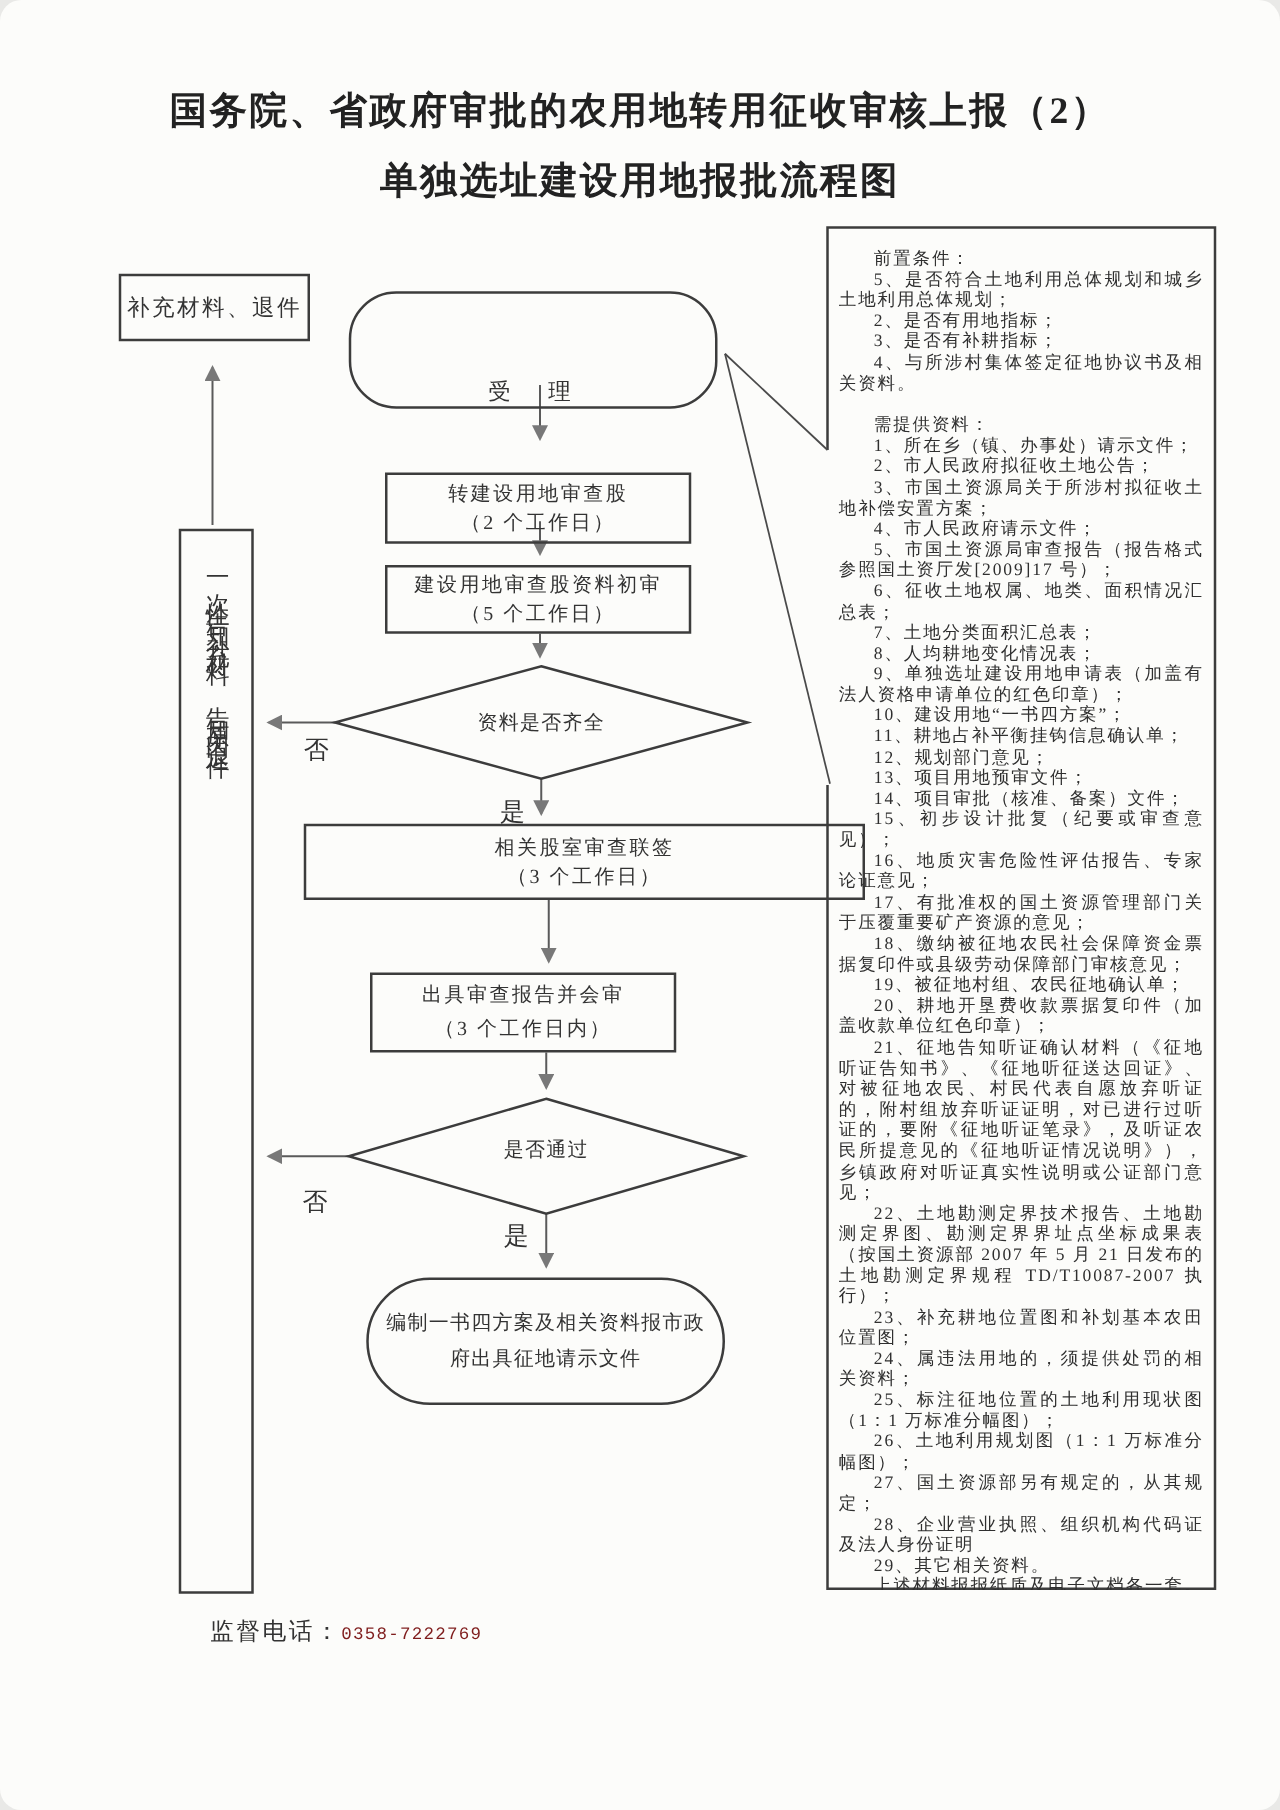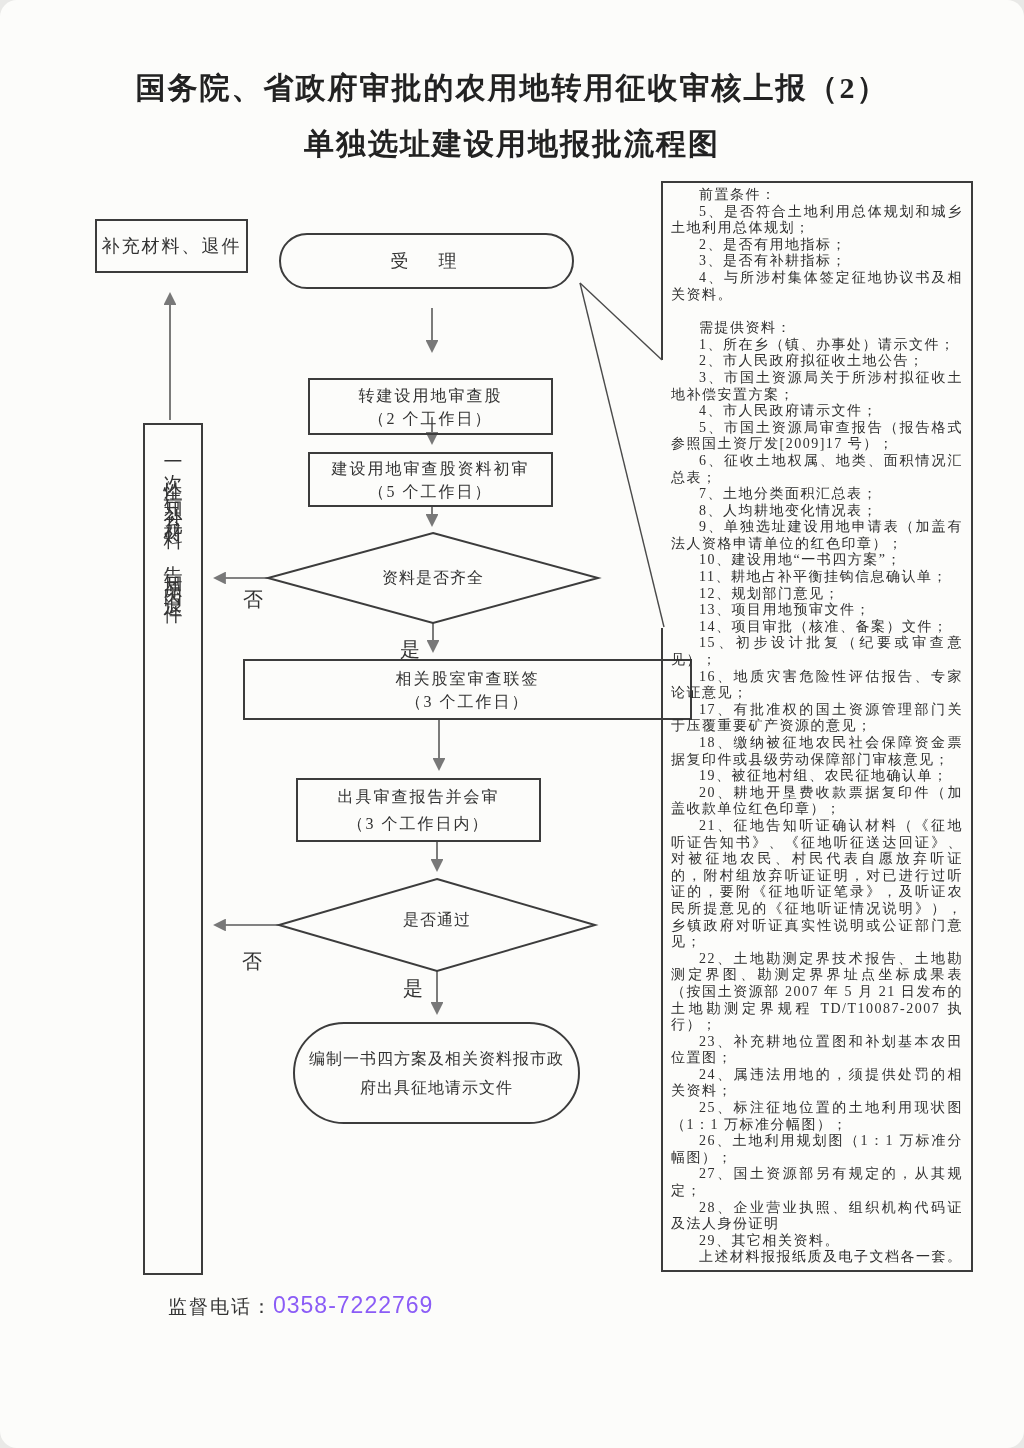--- a/index.html
+++ b/index.html
@@ -15,21 +15,21 @@
   #title1{top:68px;}
   #title2{top:124px;}
 
   .node{
     position:absolute;box-sizing:border-box;border:2px solid #3c3c3c;
     display:flex;flex-direction:column;align-items:center;justify-content:center;
     text-align:center;color:#333;background:transparent;
   }
   .node .l{display:block;font-size:16px;letter-spacing:2px;line-height:23px;}
   #return-box{left:95px;top:219px;width:153px;height:54px;font-size:18px;letter-spacing:1px;font-family:Liberation Serif, serif;}
-  #accept-oval{left:279px;top:233px;width:295px;height:56px;border-radius:38px;font-size:18px;letter-spacing:6px;}
+  #accept-oval{left:279px;top:233px;width:295px;height:94px;border-radius:38px;font-size:18px;letter-spacing:6px;justify-content:flex-end;}
   #step1-box{left:308px;top:378px;width:245px;height:57px;}
   #step2-box{left:308px;top:452px;width:245px;height:55px;}
   #step3-box{left:243px;top:659px;width:449px;height:61px;}
   #step4-box{left:296px;top:778px;width:245px;height:64px;}
   #step4-box .l{line-height:27px;}
   #final-oval{left:293px;top:1022px;width:287px;height:102px;border-radius:51px;}
   #final-oval .l{line-height:29px;font-size:16px;letter-spacing:1px;}
 
   #notice-box{left:143px;top:423px;width:60px;height:852px;justify-content:flex-start;}
   #notice-box .vtext{
@@ -41,30 +41,30 @@
   #decision1-label{left:333px;top:568px;width:200px;}
   #decision2-label{left:337px;top:910px;width:200px;}
   .yn{position:absolute;font-size:20px;color:#333;}
   #no1{left:243px;top:586px;}
   #yes1{left:400px;top:636px;}
   #no2{left:242px;top:948px;}
   #yes2{left:403px;top:975px;}
 
   #panel{
     position:absolute;left:663px;top:181px;width:310px;height:1091px;
-    box-sizing:border-box;padding:6px 10px 6px 8px;overflow:hidden;
+    box-sizing:border-box;padding:19px 10px 6px 8px;overflow:hidden;
   }
   #panel .p{
     font-size:14px;line-height:16.6px;letter-spacing:1.5px;
     text-indent:2em;text-align:justify;color:#2f2f2f;
   }
   #panel .p.gap{margin-top:17px;}
 
   #footer{position:absolute;left:168px;top:1292px;font-size:19px;color:#333;letter-spacing:2px;}
-  #footer .phone{font-family:Liberation Sans, sans-serif;font-size:23px;letter-spacing:1px;color:#8b5cf6;}
+  #footer .phone{font-family:Liberation Mono, monospace;font-size:14px;letter-spacing:1px;color:#7f1d1d;}
 
   #wires{position:absolute;left:0;top:0;pointer-events:none;}
 </style>
 </head>
 <body>
 
 <div id="page">
 
   <div class="title" id="title1">国务院、省政府审批的农用地转用征收审核上报（2）</div>
   <div class="title" id="title2">单独选址建设用地报批流程图</div>

